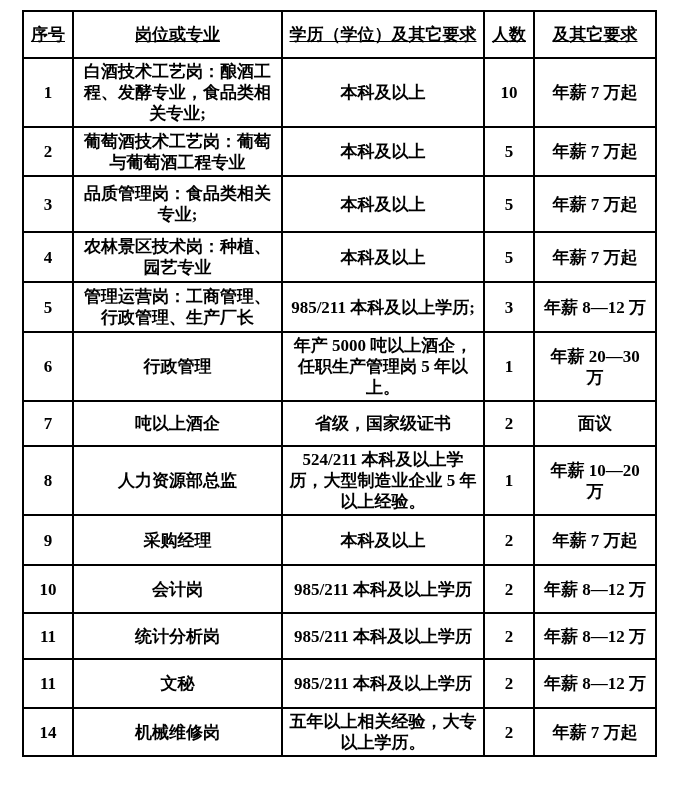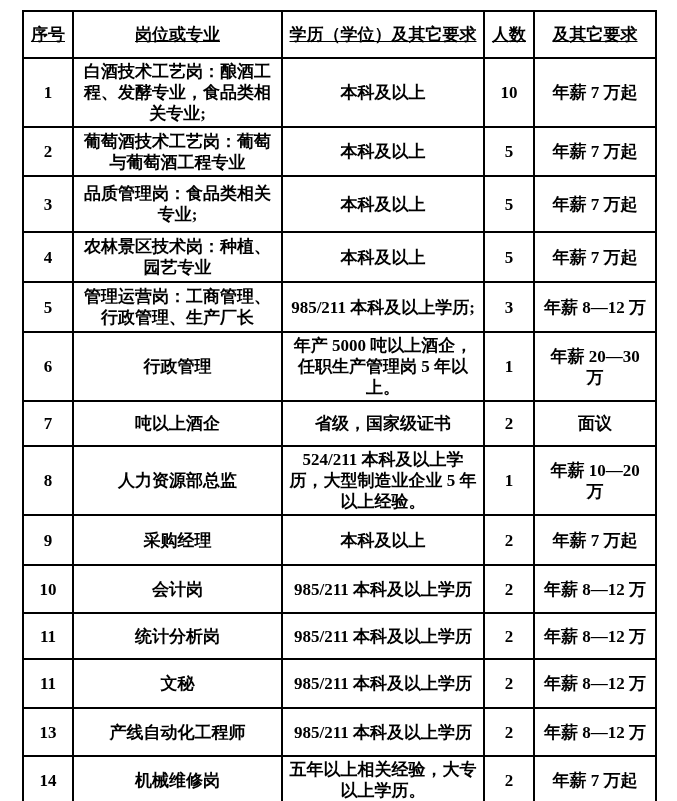--- a/index.html
+++ b/index.html
@@ -170,27 +170,20 @@
   </tr>
 
   <tr>
     <td>11</td>
     <td>文秘</td>
     <td>985/211 本科及以上学历</td>
     <td>2</td>
     <td>年薪 8—12 万</td>
   </tr>
 
-  <tr>
-    <td>13</td>
-    <td>产线自动化工程师</td>
-    <td>985/211 本科及以上学历</td>
-    <td>2</td>
-    <td>年薪 8—12 万</td>
-  </tr>
 
   <tr>
     <td>14</td>
     <td>机械维修岗</td>
     <td>五年以上相关经验，大专以上学历。</td>
     <td>2</td>
     <td>年薪 7 万起</td>
   </tr>
 </tbody>
   </table>

